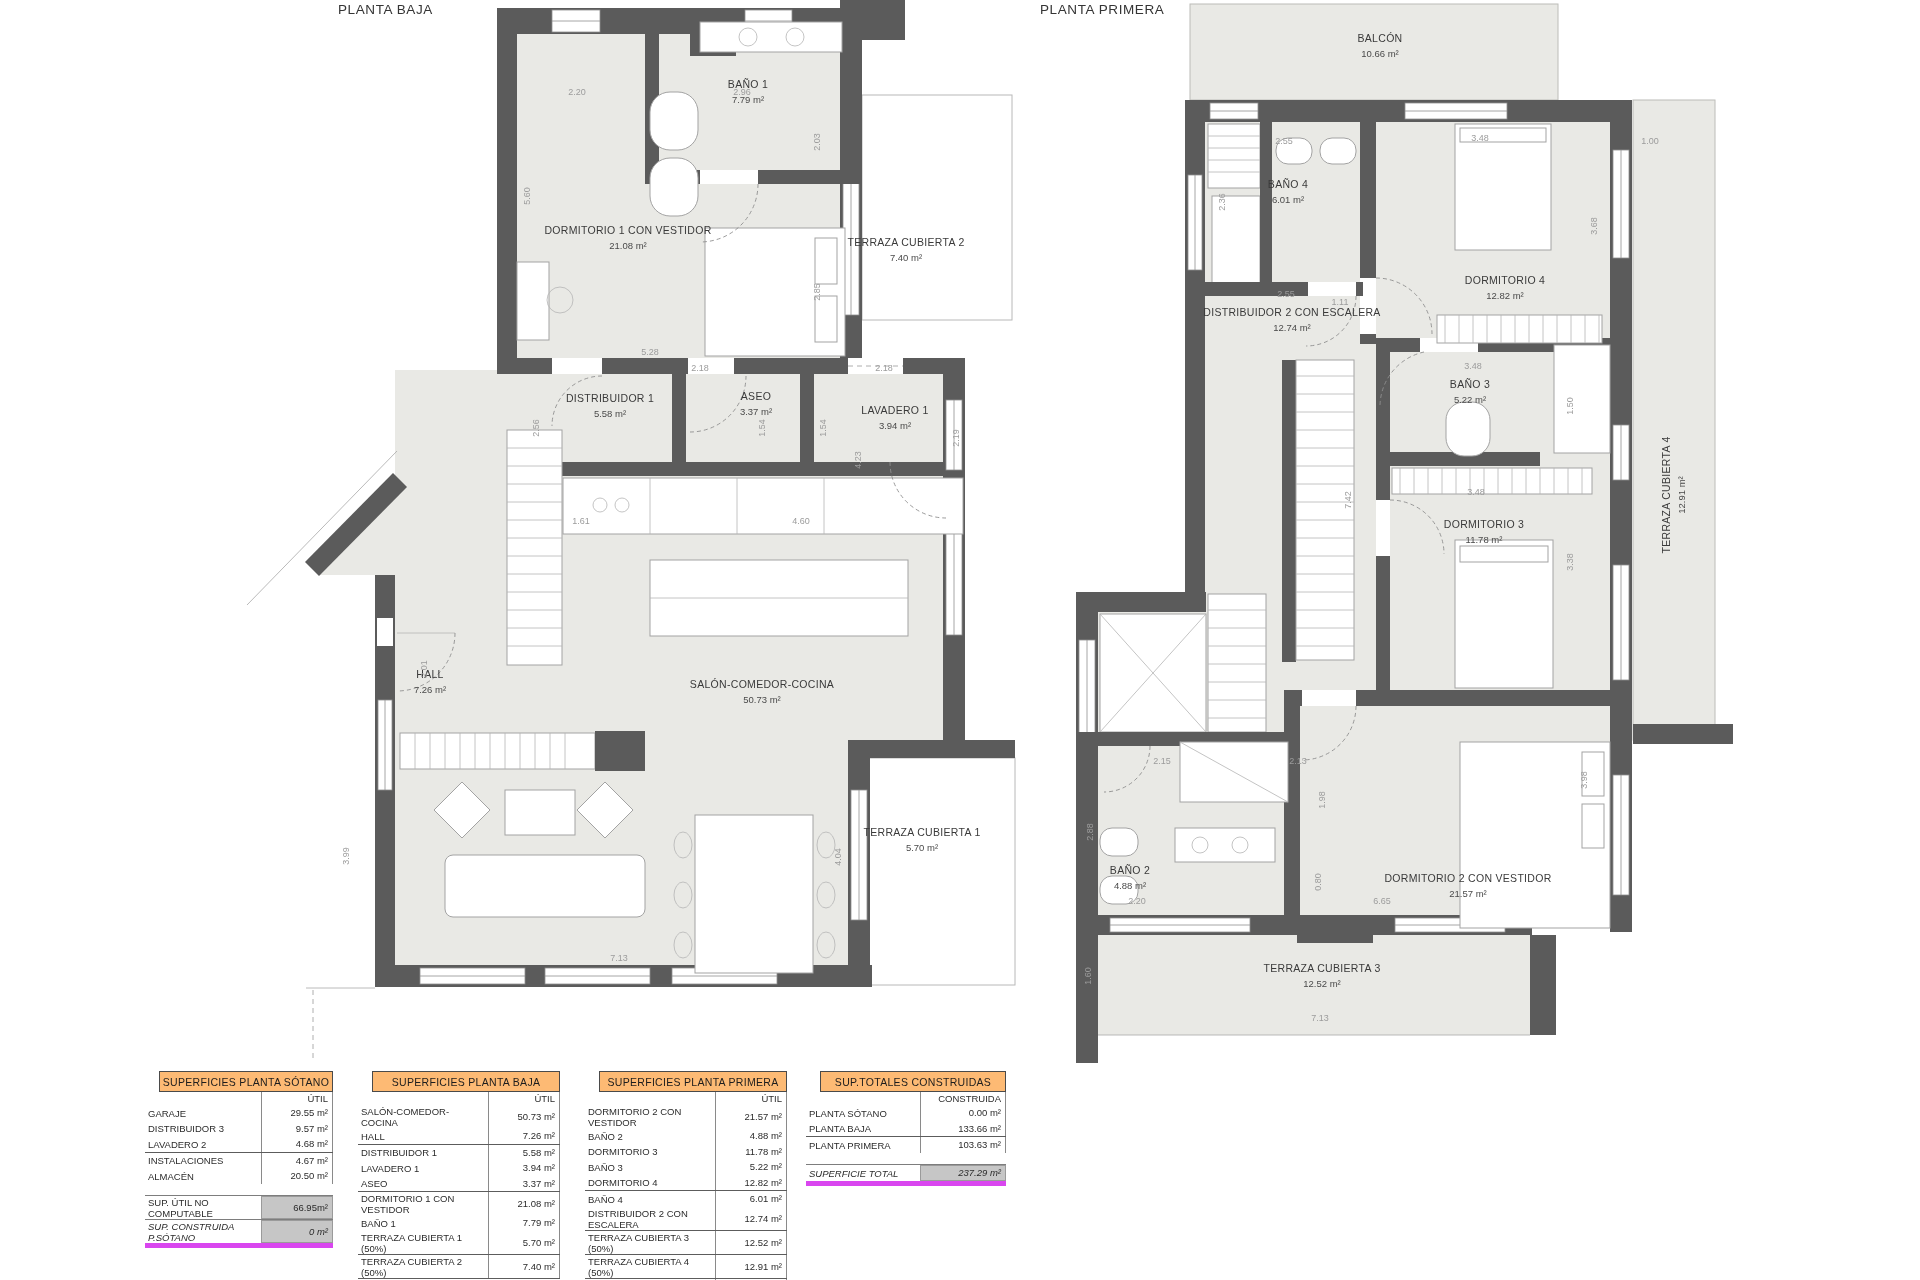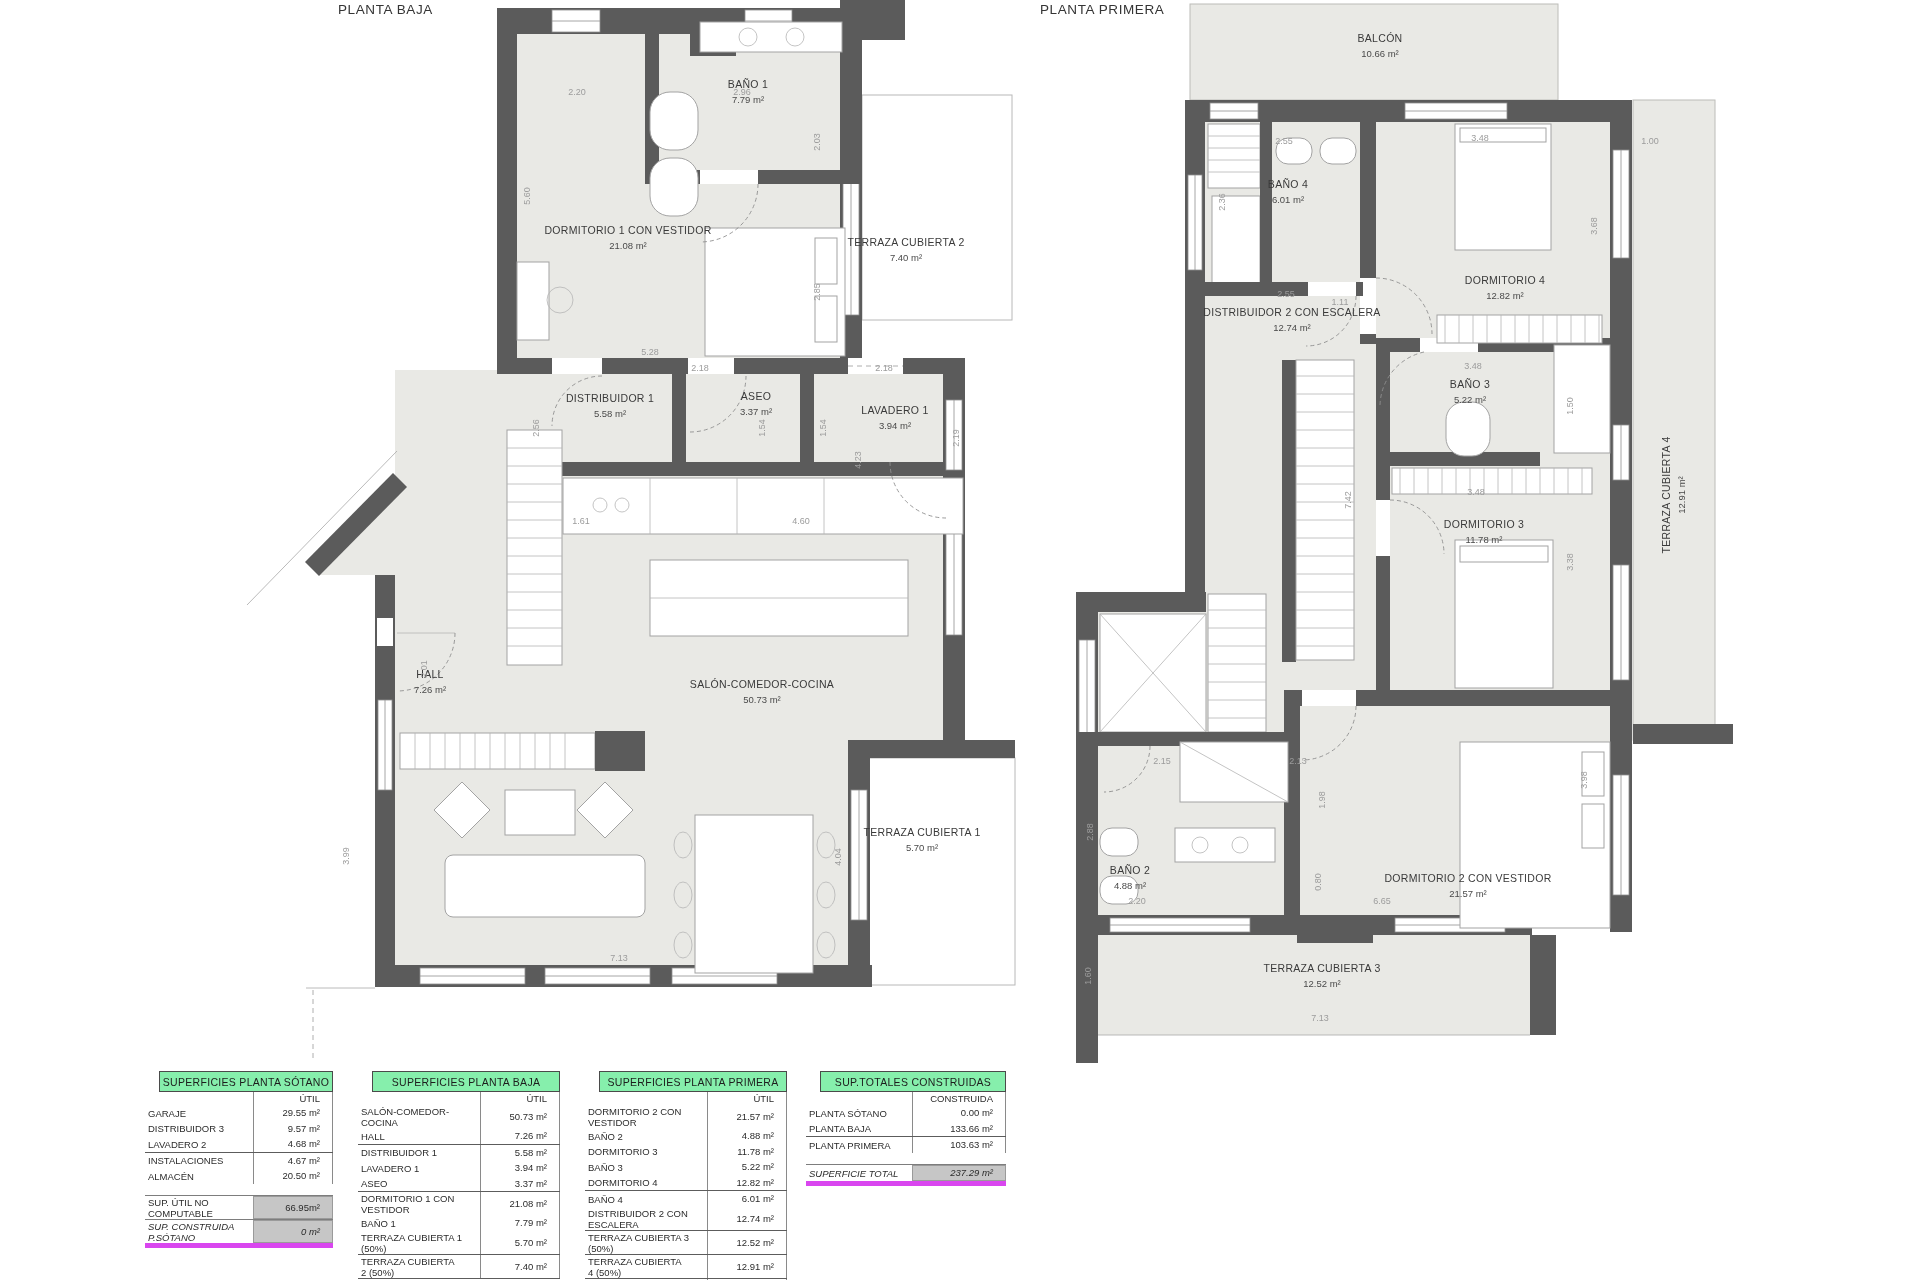--- a/index.html
+++ b/index.html
@@ -20,25 +20,25 @@
   .thin{stroke:#a8a8a8;stroke-width:.8;}
   .dash{stroke:#9a9a9a;stroke-width:.8;stroke-dasharray:5 4;fill:none;}
   .arc{stroke:#8f8f8f;stroke-width:.9;stroke-dasharray:4 3;fill:none;}
   .room{position:absolute;transform:translate(-50%,-50%);text-align:center;white-space:nowrap;line-height:1.5;}
   .room .rn{display:block;font-size:10.5px;color:#3a3a3a;letter-spacing:.3px;}
   .room .ra{display:block;font-size:9.5px;color:#4a4a4a;}
   .room.v{transform:translate(-50%,-50%) rotate(-90deg);}
   .dim{position:absolute;transform:translate(-50%,-50%);font-size:9px;color:#9c9c9c;white-space:nowrap;}
   .dim.v{transform:translate(-50%,-50%) rotate(-90deg);}
   .area-table{position:absolute;font-size:9.5px;color:#2b2b2b;}
-  .area-table .ttl{height:19px;background:#86efac;border:1px solid #4a4a4a;display:flex;align-items:center;justify-content:center;font-size:10.5px;letter-spacing:.3px;color:#1d1d1d;white-space:nowrap;margin-left:14px;}
+  .area-table .ttl{height:19px;background:#fdba74;border:1px solid #4a4a4a;display:flex;align-items:center;justify-content:center;font-size:10.5px;letter-spacing:.3px;color:#1d1d1d;white-space:nowrap;margin-left:14px;}
   .area-table .row{display:flex;align-items:stretch;min-height:15.5px;}
   .area-table .row.head{min-height:13px;}
   .area-table .lab{flex:1;padding:1px 2px 0 3px;display:flex;align-items:center;}
-  .area-table .val{width:66px;text-align:center;border-left:1px solid #8a8a8a;border-right:1px solid #8a8a8a;display:flex;align-items:center;justify-content:flex-end;padding-right:12px;}
+  .area-table .val{width:66px;text-align:center;border-left:1px solid #8a8a8a;border-right:1px solid #8a8a8a;display:flex;align-items:center;justify-content:flex-end;padding-right:4px;}
   .area-table .row.sep{border-top:1px solid #5c5c5c;}
   .area-table .row.end{border-bottom:1px solid #5c5c5c;gap:20px;}
   .area-table .gap{height:11px;}
   .area-table .trow{display:flex;align-items:stretch;min-height:16px;border-top:1px solid #7d7d7d;}
   .area-table .trow:last-child{border-bottom:5px solid #d946ef;font-style:italic;}
   .area-table .trow .val{background:#c6c6c6;border:1px solid #9a9a9a;}
   .wide .val{width:80px;}
 </style>
 </head>
 <body>

